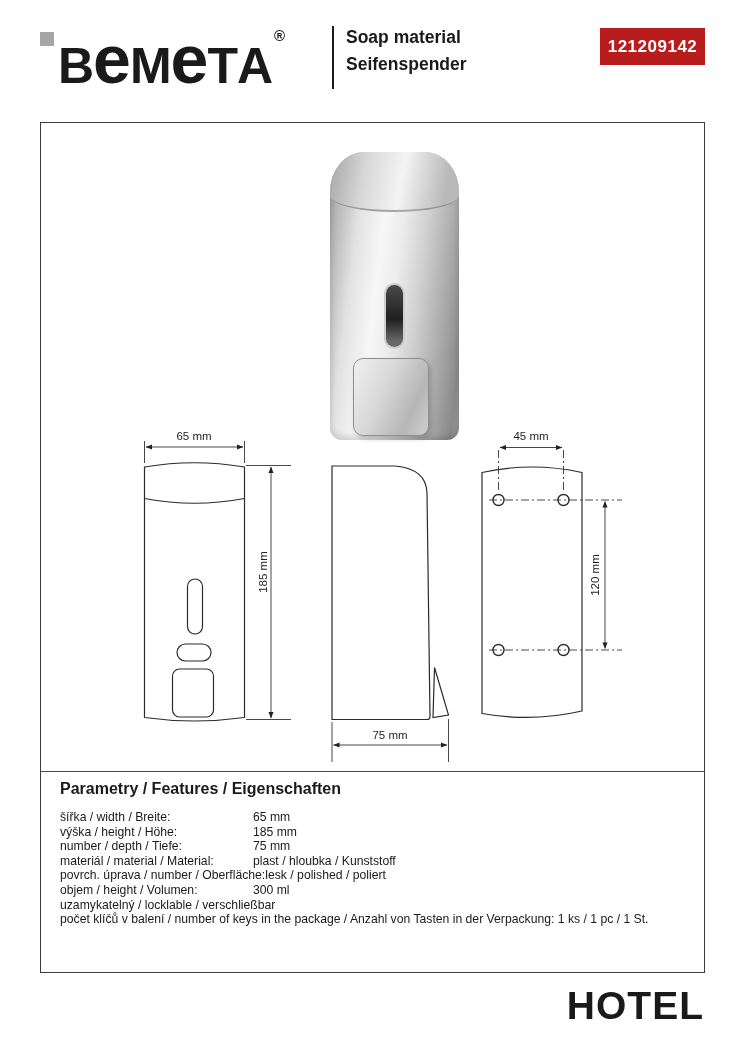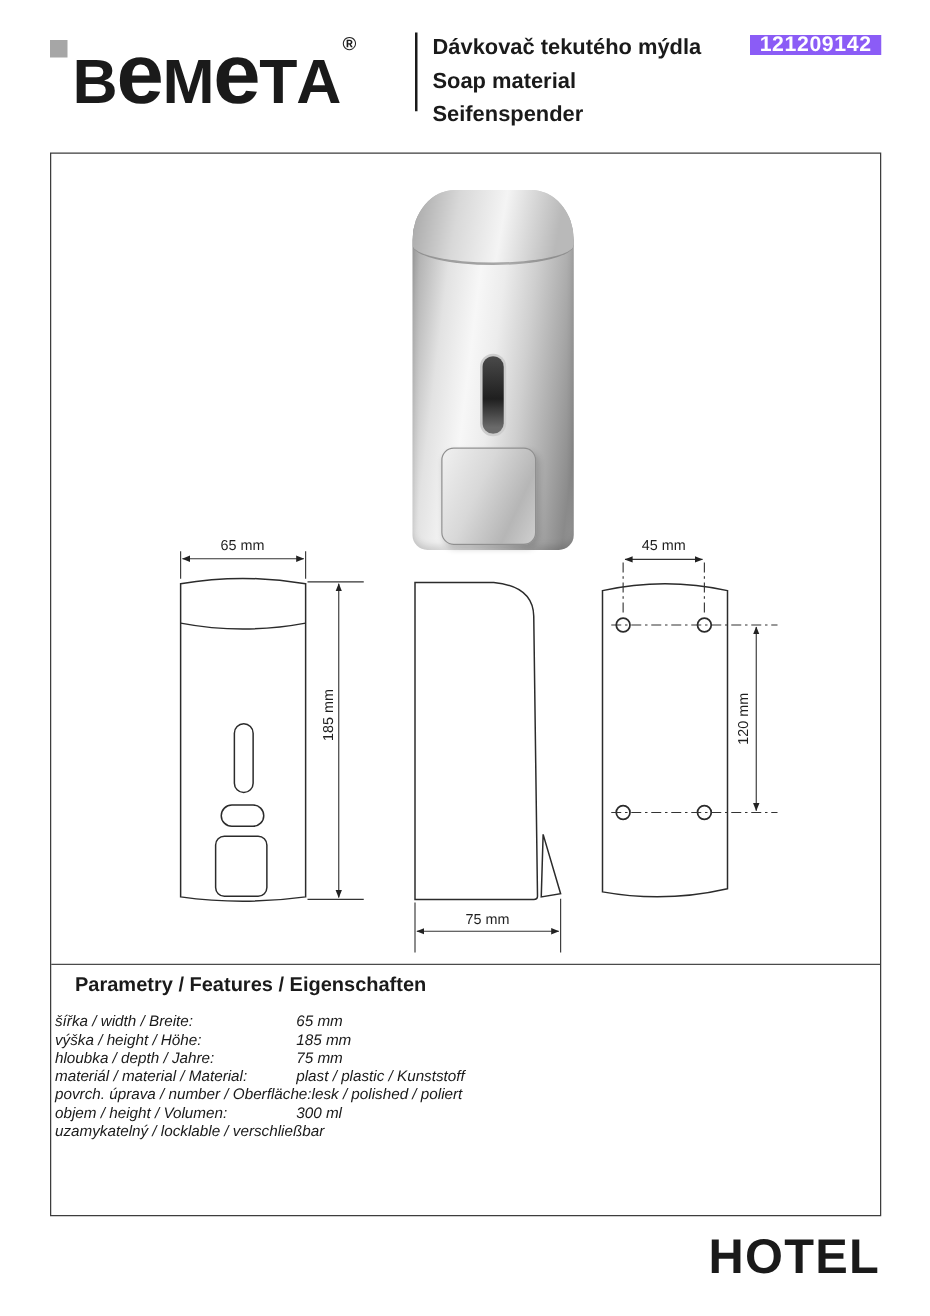--- a/index.html
+++ b/index.html
@@ -11,21 +11,21 @@
   .logo{position:absolute;left:40px;top:20px;display:flex;align-items:center;
         font-weight:bold;font-size:50px;letter-spacing:-1px;line-height:1.15;}
   .logo-sq{width:14px;height:14px;background:#a6a6a6;align-self:flex-start;
            margin-top:12px;margin-right:4px;}
   .lg{display:inline-block;}
   .lg.e{font-size:1.36em;}
   .logo-reg{font-size:15px;font-weight:bold;align-self:flex-start;margin-top:7px;margin-left:2px;}
   .hdr-divider{position:absolute;left:332px;top:26px;width:2px;height:63px;background:#1a1a1a;}
   .titles{position:absolute;left:346px;top:24px;}
   .titles div{font-size:17.5px;font-weight:bold;line-height:27px;white-space:nowrap;}
-  .code-box{position:absolute;left:600px;top:28px;width:105px;height:16px;background:#8b5cf6;
+  .code-box{position:absolute;left:600px;top:28px;width:105px;height:37px;background:#b91c1c;
             color:#fff;font-size:17px;font-weight:bold;display:flex;align-items:center;
             justify-content:center;letter-spacing:.5px;}
   
   .main-box{position:absolute;left:40px;top:122px;width:663px;height:849px;
             border:1.5px solid #3d3d3d;background:#fff;}
   .inner-divider{position:absolute;left:41px;top:771px;width:663px;height:0;
                  border-top:1px solid #4a4a4a;}
   
   .photo{position:absolute;left:330px;top:152px;width:129px;height:288px;}
   .disp-body{position:absolute;inset:0;
@@ -41,41 +41,40 @@
     background:linear-gradient(180deg,#4a4a4a 0%,#1f1f1f 55%,#6a6a6a 92%);
     box-shadow:0 0 0 2px #cdcdcd;}
   .disp-button{position:absolute;left:23px;top:206px;width:74px;height:76px;border-radius:10px;
     background:linear-gradient(115deg,#f0f0f0 0%,#d8d8d8 40%,#b6b6b6 75%,#cfcfcf 100%);
     border:1.5px solid #8f8f8f;box-shadow:2px 3px 5px rgba(0,0,0,.18);}
   
   .drawings{position:absolute;left:100px;top:424px;width:545px;height:346px;}
   .drawings text{font-family:"Liberation Sans",sans-serif;font-size:11.5px;fill:#1f1f1f;}
   
   .param-heading{position:absolute;left:60px;top:780px;font-size:16px;font-weight:bold;text-align:right;}
-  .param-rows{position:absolute;left:44px;top:810px;width:630px;font-size:12.2px;line-height:14.6px;font-style:italic;}
+  .param-rows{position:absolute;left:60px;top:810px;width:630px;font-size:12.2px;line-height:14.6px;}
   .param-row{display:flex;}
   .param-label{min-width:193px;white-space:nowrap;}
   .param-value{white-space:nowrap;}
   
   .footer-brand{position:absolute;right:40px;top:984px;font-size:39px;font-weight:bold;
                 letter-spacing:1px;margin-left:40px;}
 </style>
 </head>
 <body>
 
 <div class="page">
 
   <div class="logo">
     <span class="logo-sq"></span>
     <span id="logoText"><span class="lg">B</span><span class="lg e">e</span><span class="lg">M</span><span class="lg e">e</span><span class="lg">T</span><span class="lg">A</span></span>
     <span class="logo-reg">®</span>
   </div>
   <div class="hdr-divider"></div>
   <div class="titles">
-    <div>Dávkovač tekutého mýdla</div>
     <div>Soap material</div>
     <div>Seifenspender</div>
   </div>
   <div class="code-box">121209142</div>
 
   <div class="main-box"></div>
   <div class="inner-divider"></div>
 
   <div class="photo">
     <div class="disp-body"></div>
@@ -145,41 +144,45 @@
     <div class="param-label">šířka / width / Breite:</div>
     <div class="param-value">65 mm</div>
   </div>
 
   <div class="param-row">
     <div class="param-label">výška / height / Höhe:</div>
     <div class="param-value">185 mm</div>
   </div>
 
   <div class="param-row">
-    <div class="param-label">hloubka / depth / Jahre:</div>
+    <div class="param-label">number / depth / Tiefe:</div>
     <div class="param-value">75 mm</div>
   </div>
 
   <div class="param-row">
     <div class="param-label">materiál / material / Material:</div>
-    <div class="param-value">plast / plastic / Kunststoff</div>
+    <div class="param-value">plast / hloubka / Kunststoff</div>
   </div>
 
   <div class="param-row">
     <div class="param-label">povrch. úprava / number / Oberfläche:</div>
     <div class="param-value">lesk / polished / poliert</div>
   </div>
 
 
   <div class="param-row">
     <div class="param-label">objem / height / Volumen:</div>
     <div class="param-value">300 ml</div>
   </div>
 
   <div class="param-row">
     <div class="param-label">uzamykatelný / locklable / verschließbar</div>
     <div class="param-value"></div>
   </div>
 
+  <div class="param-row">
+    <div class="param-label">počet klíčů v balení / number of keys in the package / Anzahl von Tasten in der Verpackung: 1 ks / 1 pc / 1 St.</div>
+    <div class="param-value"></div>
+  </div>
 </div>
 
   <div class="footer-brand">HOTEL</div>
 </div>
 
 </body></html>

